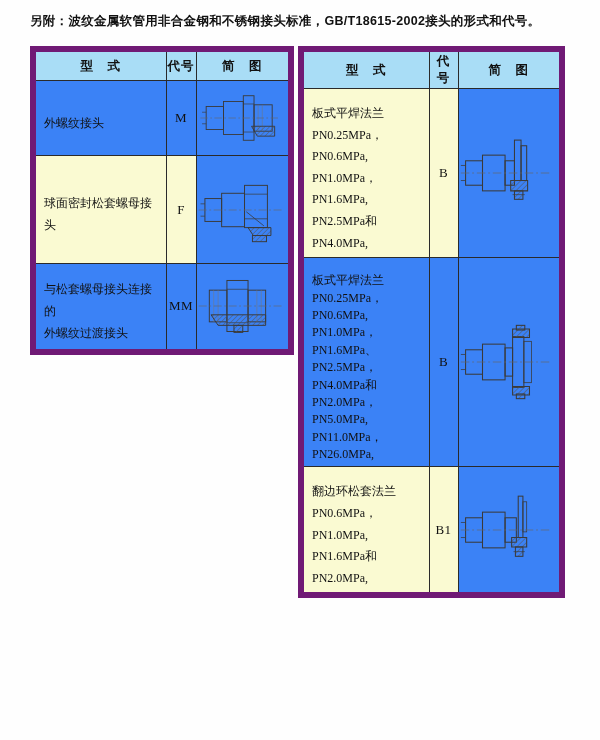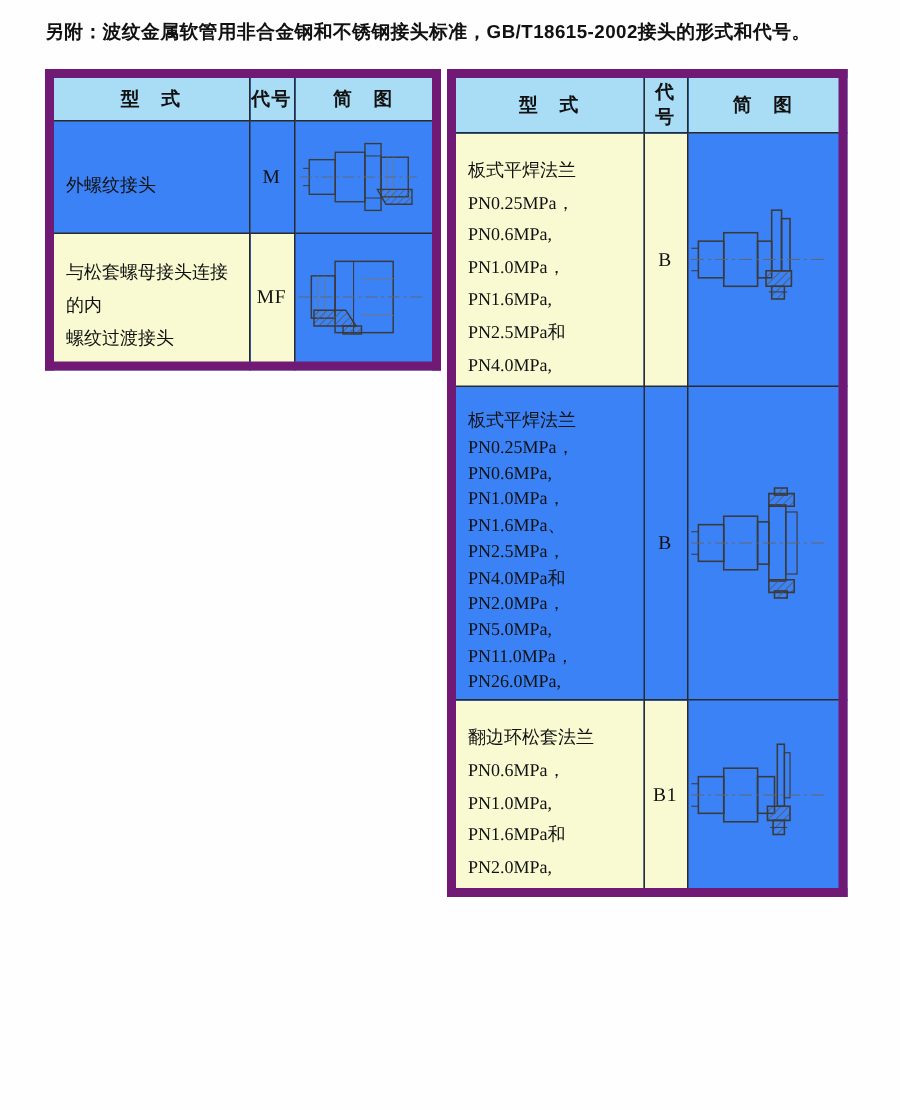--- a/index.html
+++ b/index.html
@@ -162,27 +162,36 @@
       </tr>
       <tr style="height:75px">
         <td class="type">外螺纹接头</td>
         <td class="code">M</td>
         <td class="dg">
           <svg viewBox="0 0 100 80" width="86" height="66">
                 <use href="#sym-m"></use>
               </svg>
         </td>
       </tr>
+      <tr style="height:108px">
+        <td class="type hl">球面密封松套螺母接头</td>
+        <td class="code hl">F</td>
+        <td class="dg">
+          <svg viewBox="0 0 100 80" width="88" height="78">
+                <use href="#sym-f"></use>
+              </svg>
+        </td>
+      </tr>
       <tr style="height:88px">
-        <td class="type hl">与松套螺母接头连接的内
-螺纹过渡接头</td>
-        <td class="code hl">MF</td>
+        <td class="type">与松套螺母接头连接的
+外螺纹过渡接头</td>
+        <td class="code">MM</td>
         <td class="dg">
           <svg viewBox="0 0 100 80" width="88" height="76">
-                <use href="#sym-mf"></use>
+                <use href="#sym-mm"></use>
               </svg>
         </td>
       </tr>
     </tbody>
       </table>
 
     <table>
       <colgroup>
           <col style="width:128px">
           <col style="width:29px">

